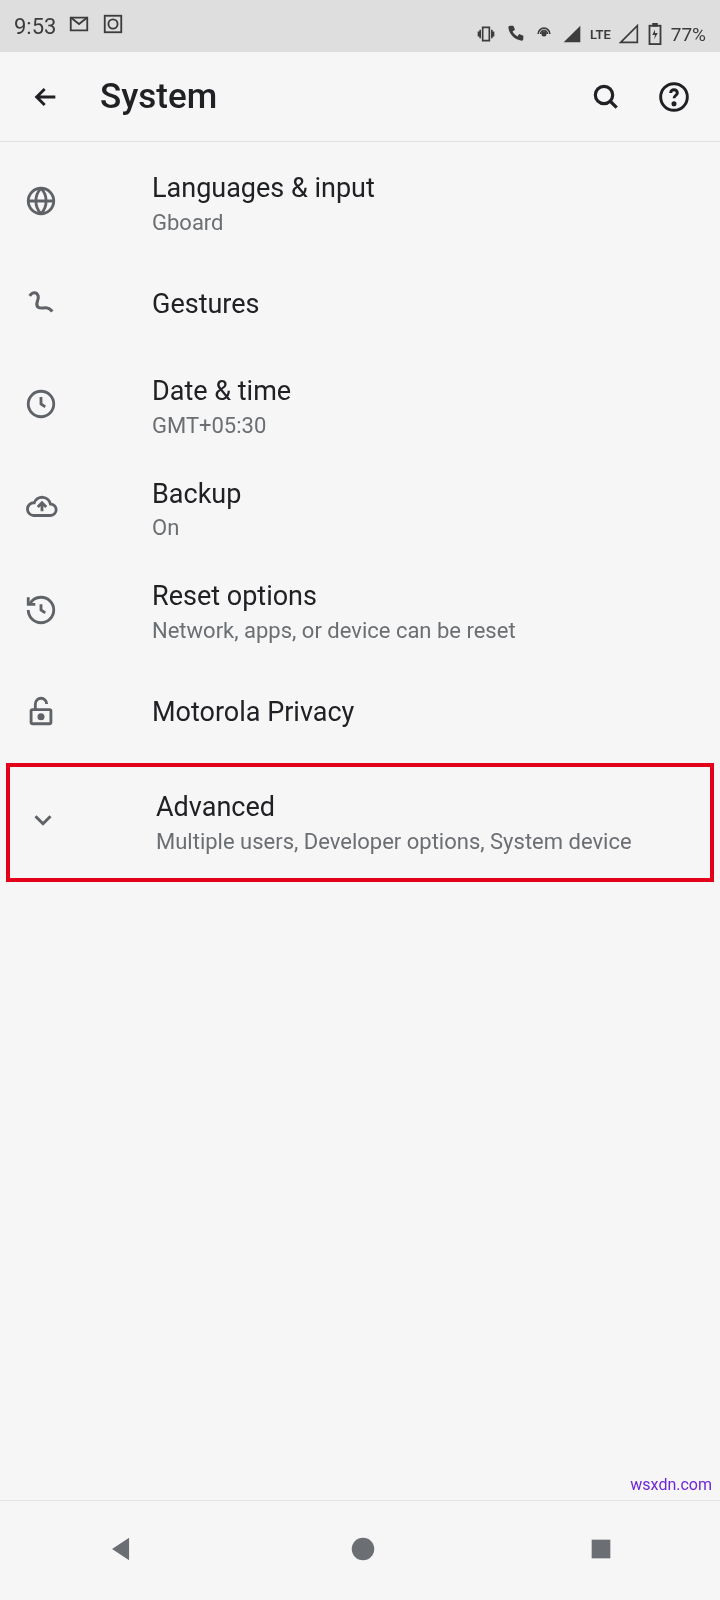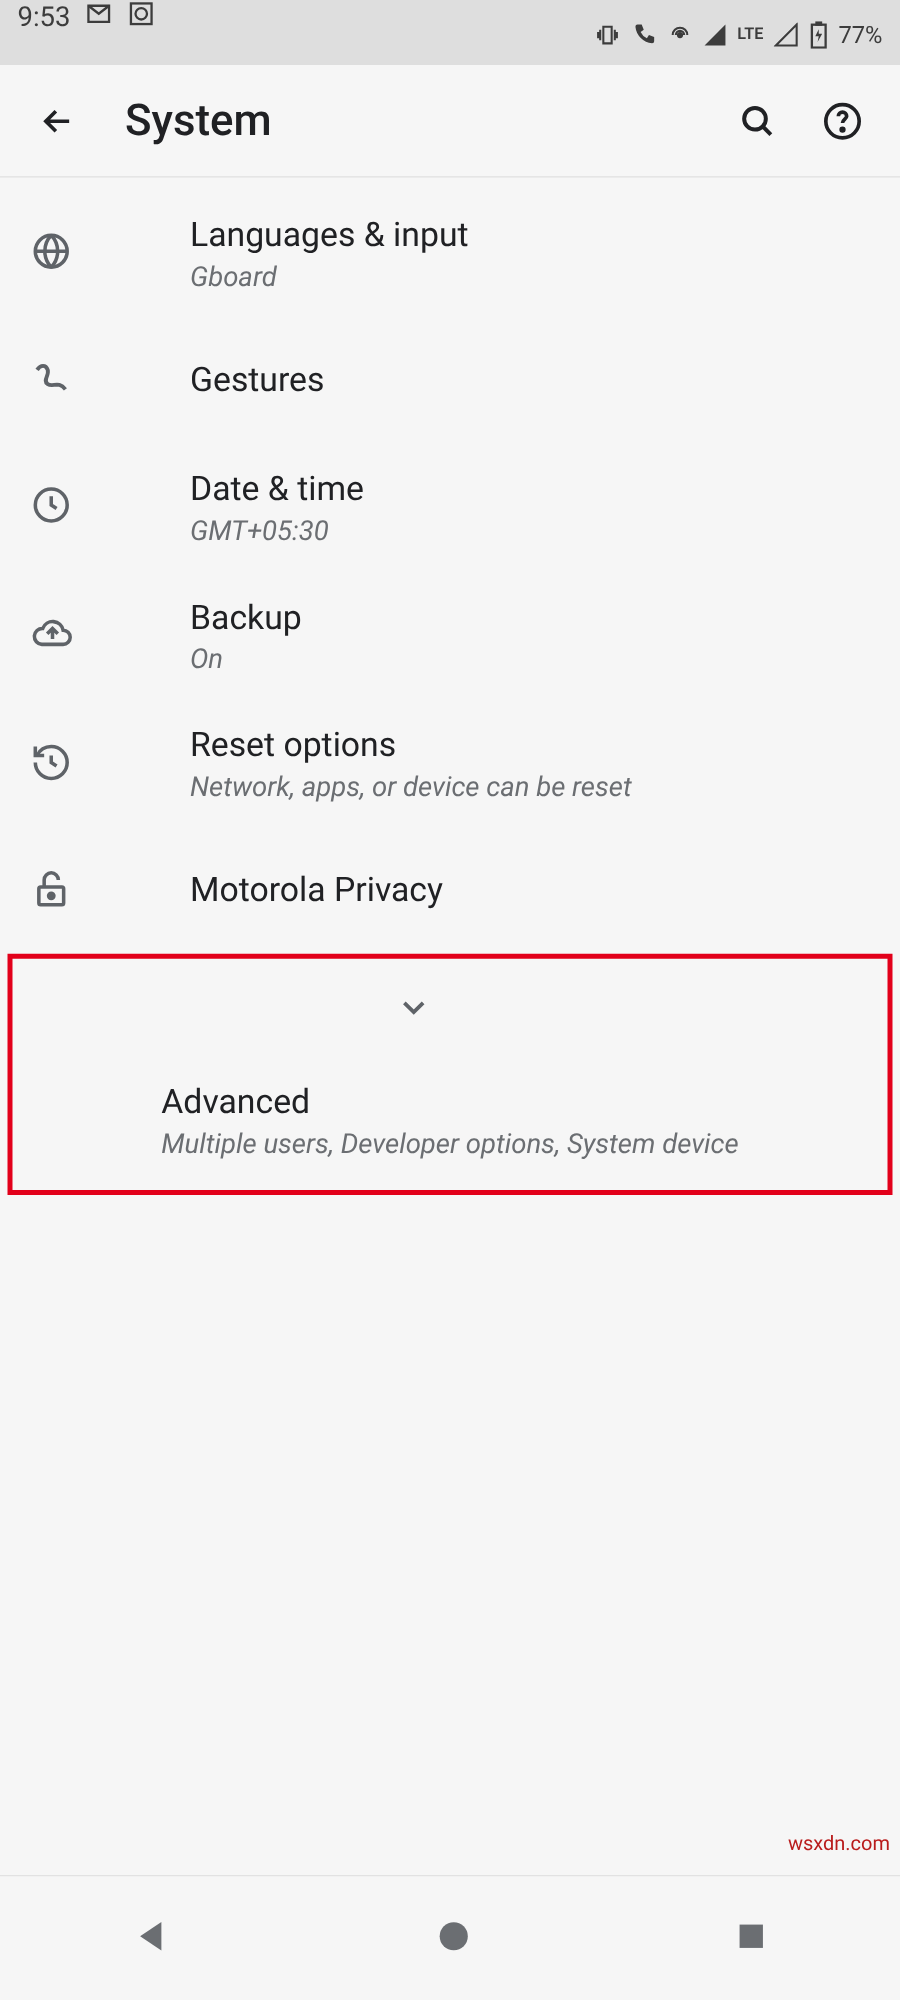--- a/index.html
+++ b/index.html
@@ -9,21 +9,21 @@
       font-family: Roboto, 'Segoe UI', Arial, sans-serif;
       background: #f6f6f6;
       color: #202124;
       position: relative;
       overflow: hidden;
     }
     .status-bar {
       height: 52px;
       background: #dedede;
       display: flex;
-      align-items: flex-start;
+      align-items: center;
       justify-content: space-between;
       padding: 0 14px;
       font-size: 22px;
       color: #3c3c3c;
     }
     .status-left { display: flex; align-items: center; gap: 12px; }
     .status-right { display: flex; align-items: center; gap: 8px; font-size: 19px; margin-top: 16px; }
     .status-right svg { display: block; }
     .toolbar {
       height: 90px;
@@ -66,43 +66,42 @@
     .row .text-slot { flex: 1; }
     .row .title {
       font-size: 27px;
       color: #202124;
       line-height: 1.25;
     }
     .row .subtitle {
       font-size: 22px;
       color: #6b6e72;
       margin-top: 4px;
-      font-style: italic;
     }
     .highlight-box {
       border: 4px solid #e2001a;
       margin: 0 6px;
     }
-    .highlight-box .row { padding: 24px 5px; flex-direction: column; }
+    .highlight-box .row { padding: 24px 18px; }
     .nav-bar {
       position: absolute;
       left: 0; right: 0; bottom: 0;
       height: 100px;
       background: #f6f6f6;
       border-top: 1px solid #e2e2e2;
       display: flex;
       justify-content: space-around;
       align-items: center;
     }
     .watermark {
       position: absolute;
-      bottom: 116px;
+      bottom: 106px;
       right: 8px;
       font-size: 16px;
-      color: #b91c1c;
+      color: #6d28d9;
     }
   </style>
 </head>
 <body>
 
 <div class="status-bar">
   <div class="status-left">
     <span>9:53</span>
     <span>
       <svg width="22" height="22" viewBox="0 0 24 24" fill="none" stroke="#3c3c3c" stroke-width="2">

